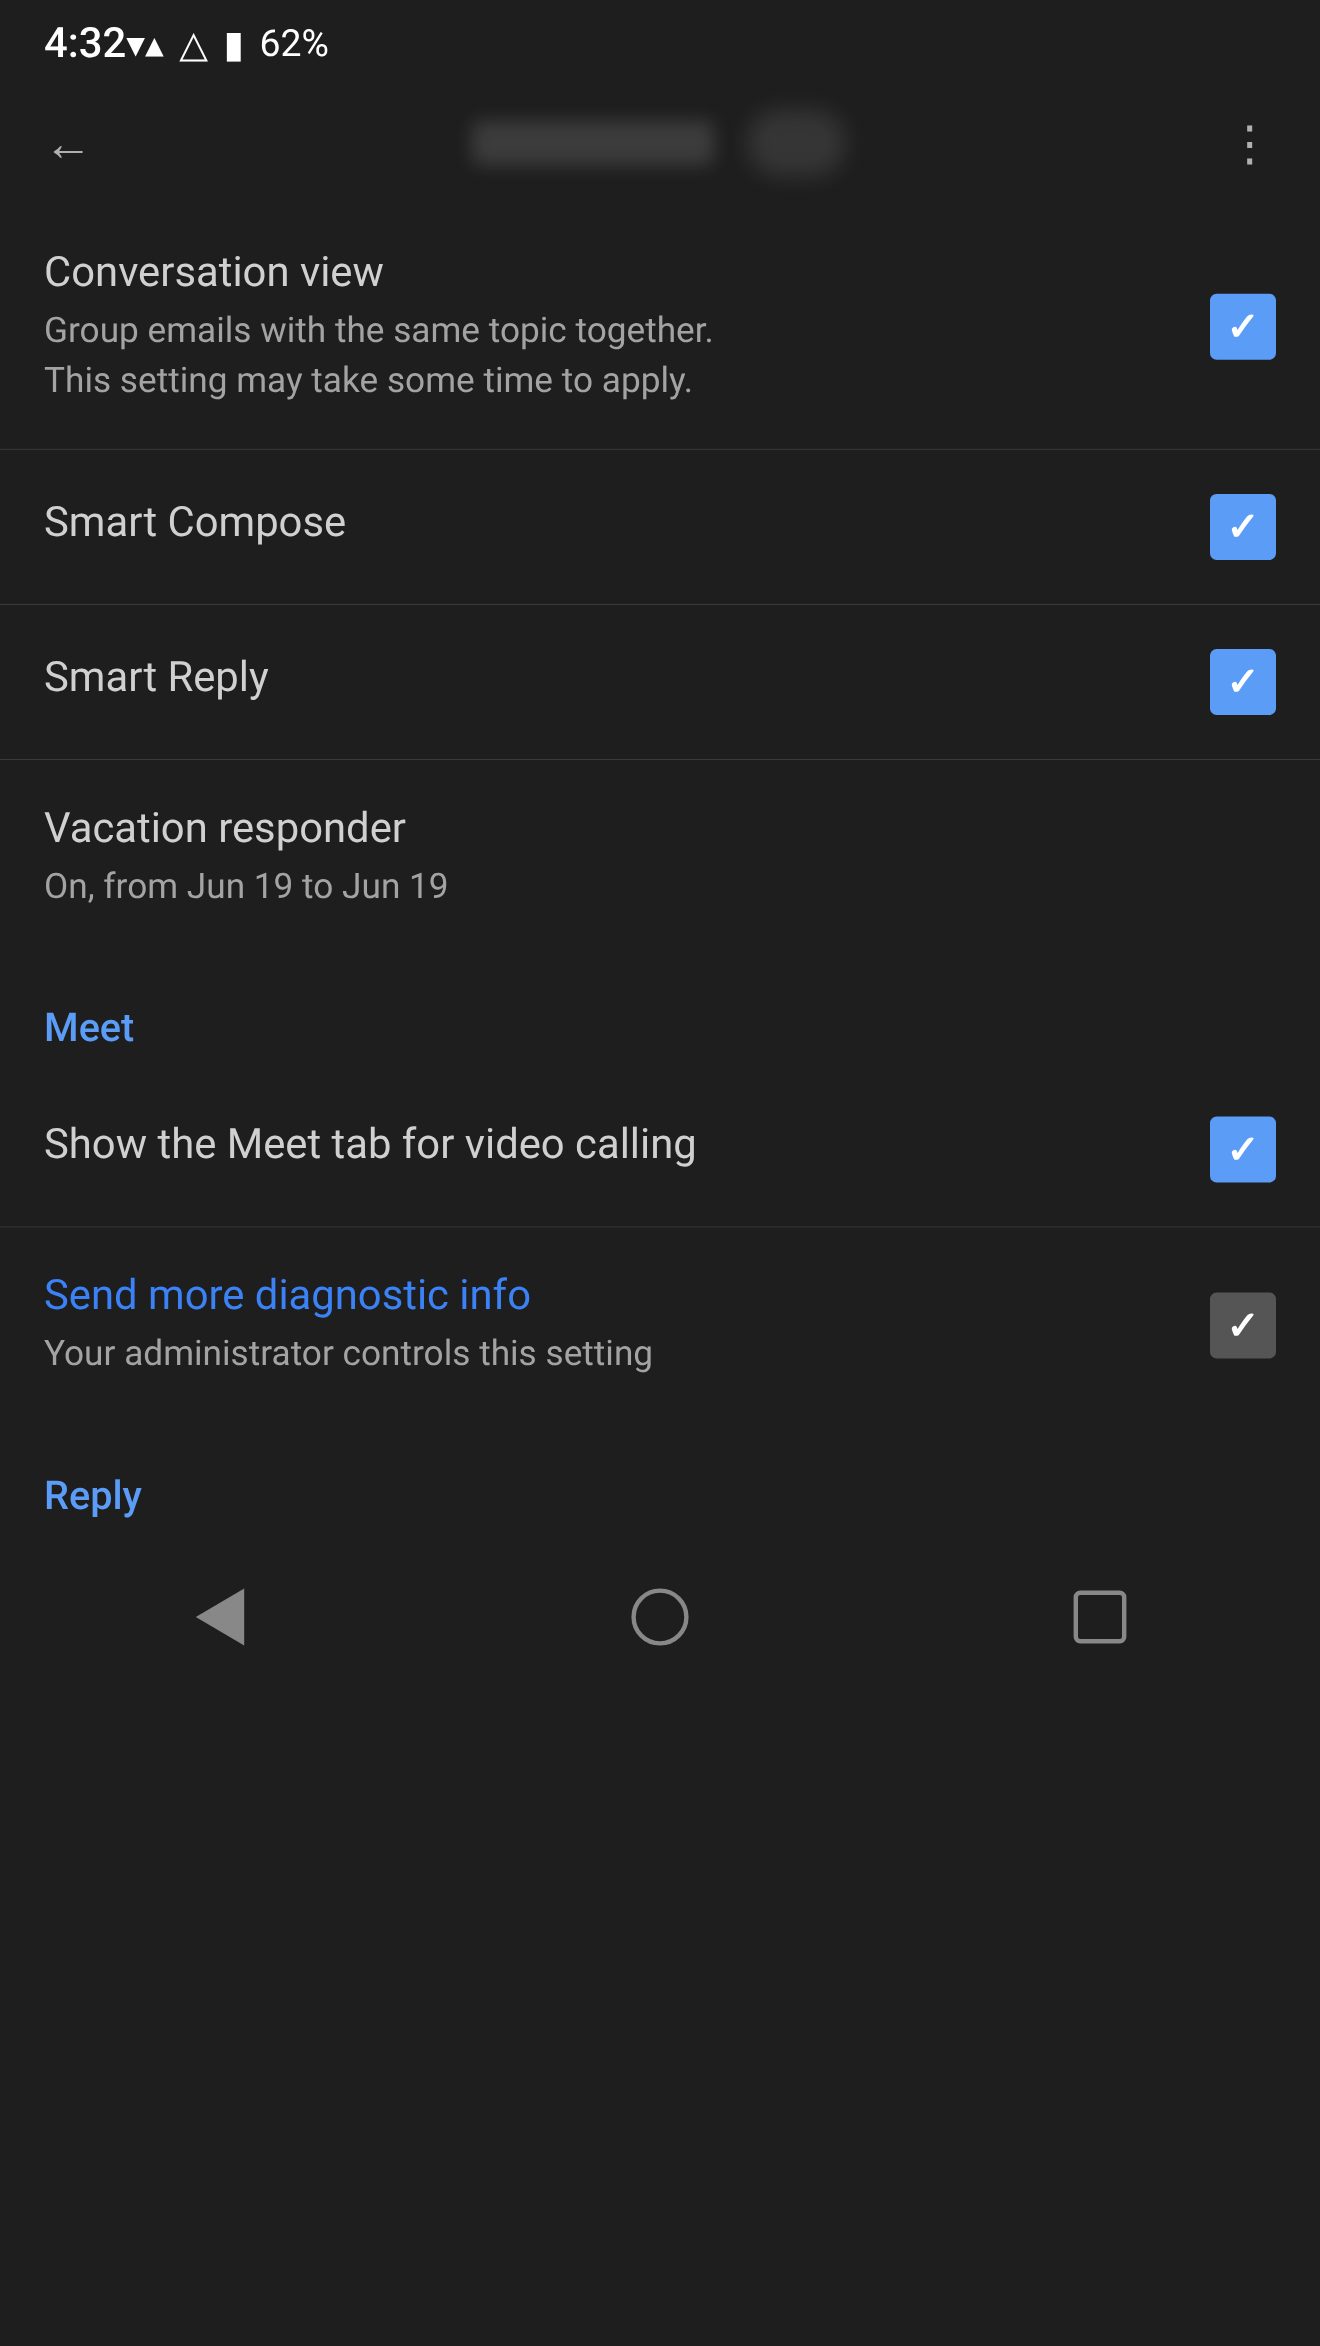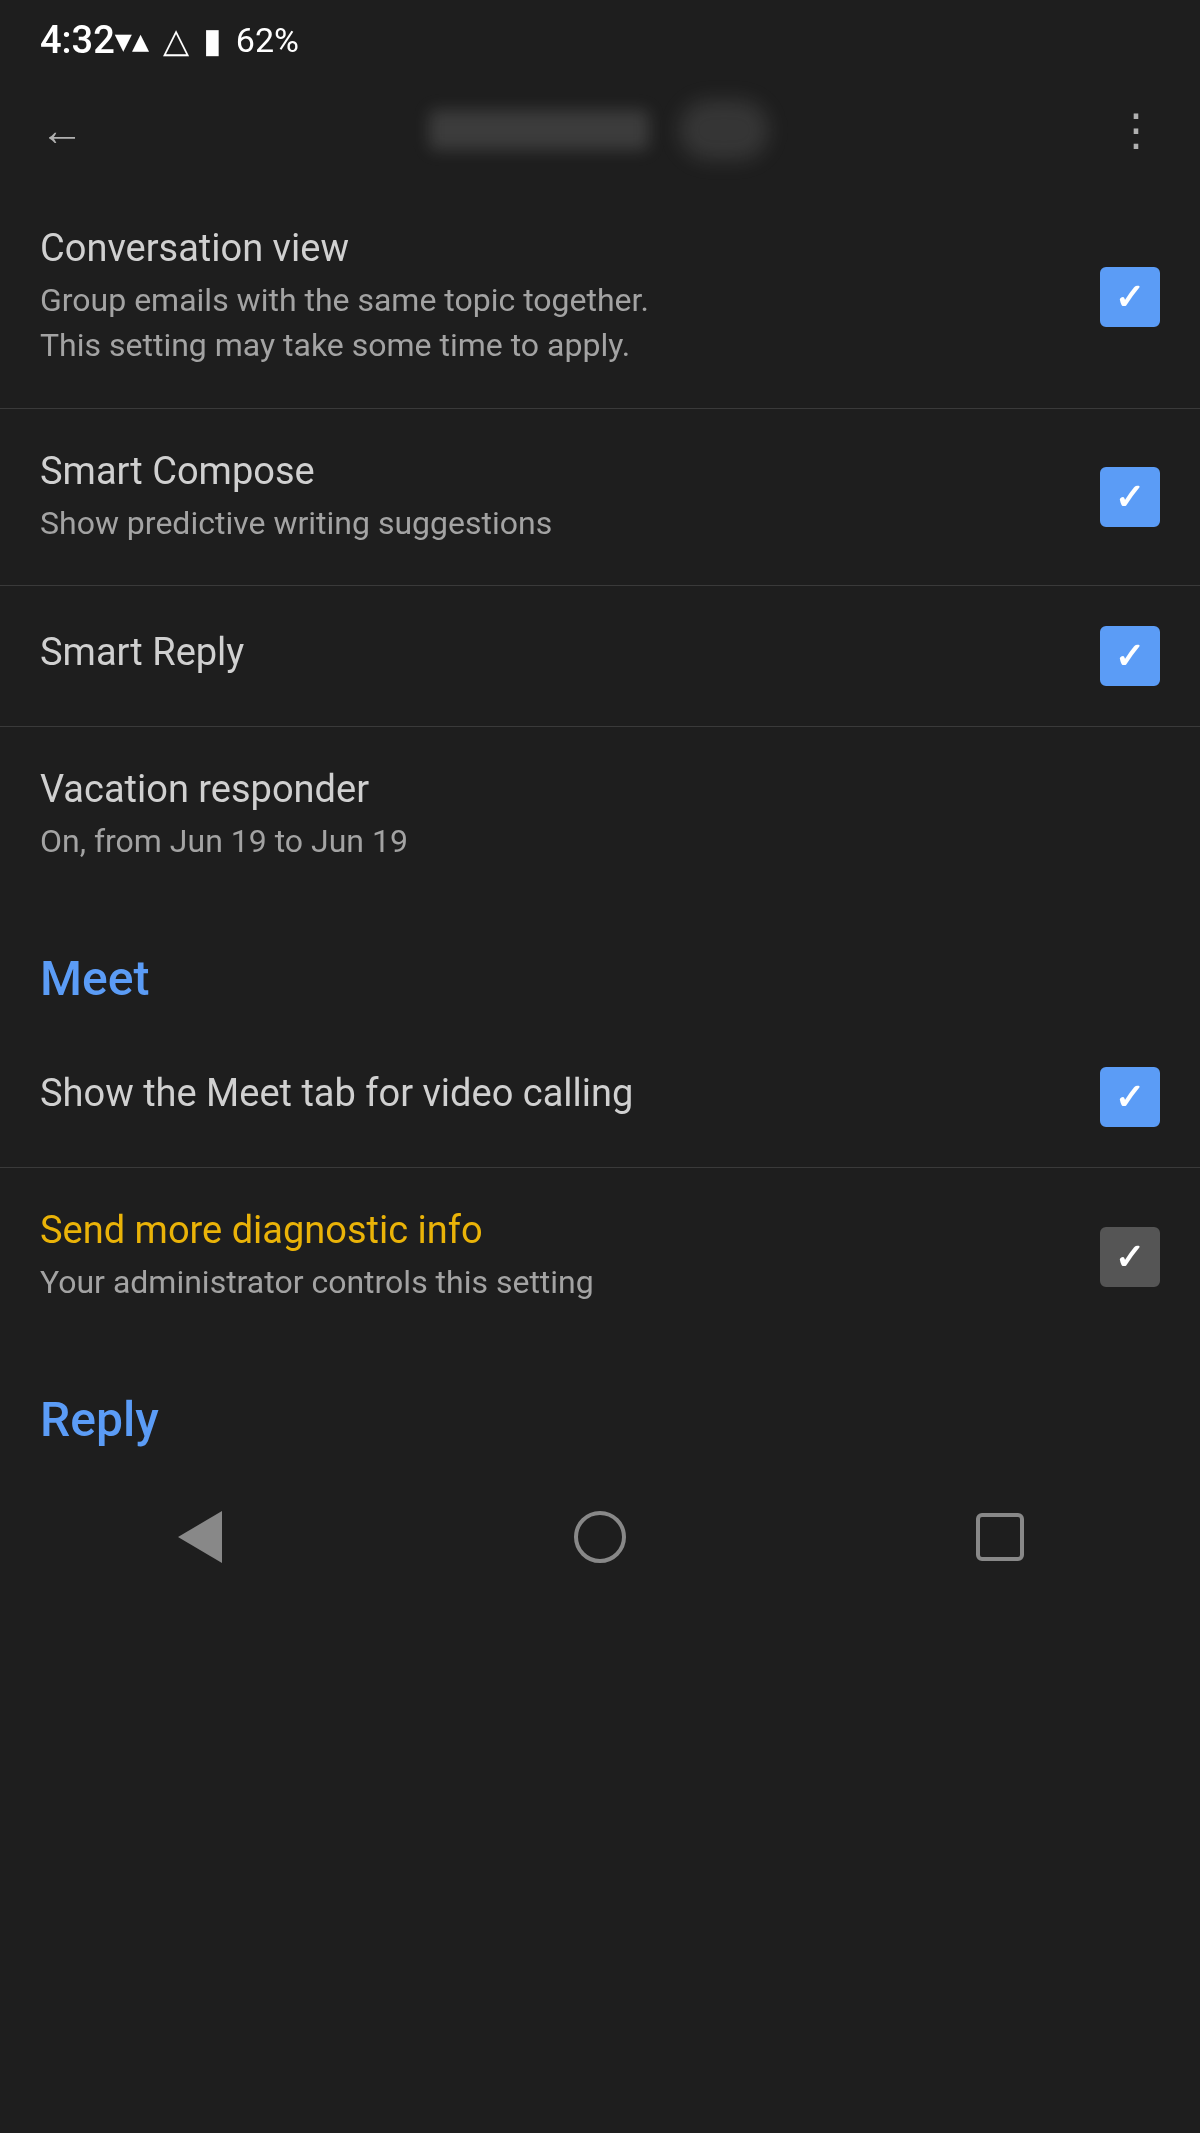--- a/index.html
+++ b/index.html
@@ -157,21 +157,21 @@
       font-weight: bold;
     }
 
     
     .section-header {
       padding: 46px 40px 20px 40px;
       background-color: #1e1e1e;
     }
 
     .section-header-text {
-      font-size: 48px;
+      font-size: 36px;
       font-weight: 500;
       color: #5b9cf6;
     }
 
     
     .settings-item-simple {
       display: flex;
       align-items: center;
       padding: 40px 40px;
       background-color: #1e1e1e;
@@ -263,21 +263,20 @@
     </div>
     <div class="checkbox checkbox-checked">
       <span class="checkbox-check">✓</span>
     </div>
   </div>
   <div class="divider"></div>
 
   <div class="settings-item">
     <div class="settings-item-text">
       <div class="settings-item-title">Smart Compose</div>
-      <div class="settings-item-subtitle">Show predictive writing suggestions</div>
     </div>
     <div class="checkbox checkbox-checked">
       <span class="checkbox-check">✓</span>
     </div>
   </div>
   <div class="divider"></div>
 
   <div class="settings-item">
     <div class="settings-item-text">
       <div class="settings-item-title">Smart Reply</div>
@@ -304,21 +303,21 @@
       <div class="settings-item-title">Show the Meet tab for video calling</div>
     </div>
     <div class="checkbox checkbox-checked">
       <span class="checkbox-check">✓</span>
     </div>
   </div>
   <div class="divider"></div>
 
   <div class="settings-item">
     <div class="settings-item-text">
-      <div class="settings-item-title" style="color: #eab308;">Send more diagnostic info</div>
+      <div class="settings-item-title" style="color: #3b82f6;">Send more diagnostic info</div>
       <div class="settings-item-subtitle">Your administrator controls this setting</div>
     </div>
     <div class="checkbox checkbox-checked-gray">
       <span class="checkbox-check">✓</span>
     </div>
   </div>
 
   <div class="section-header">
     <span class="section-header-text">Reply</span>
   </div>

